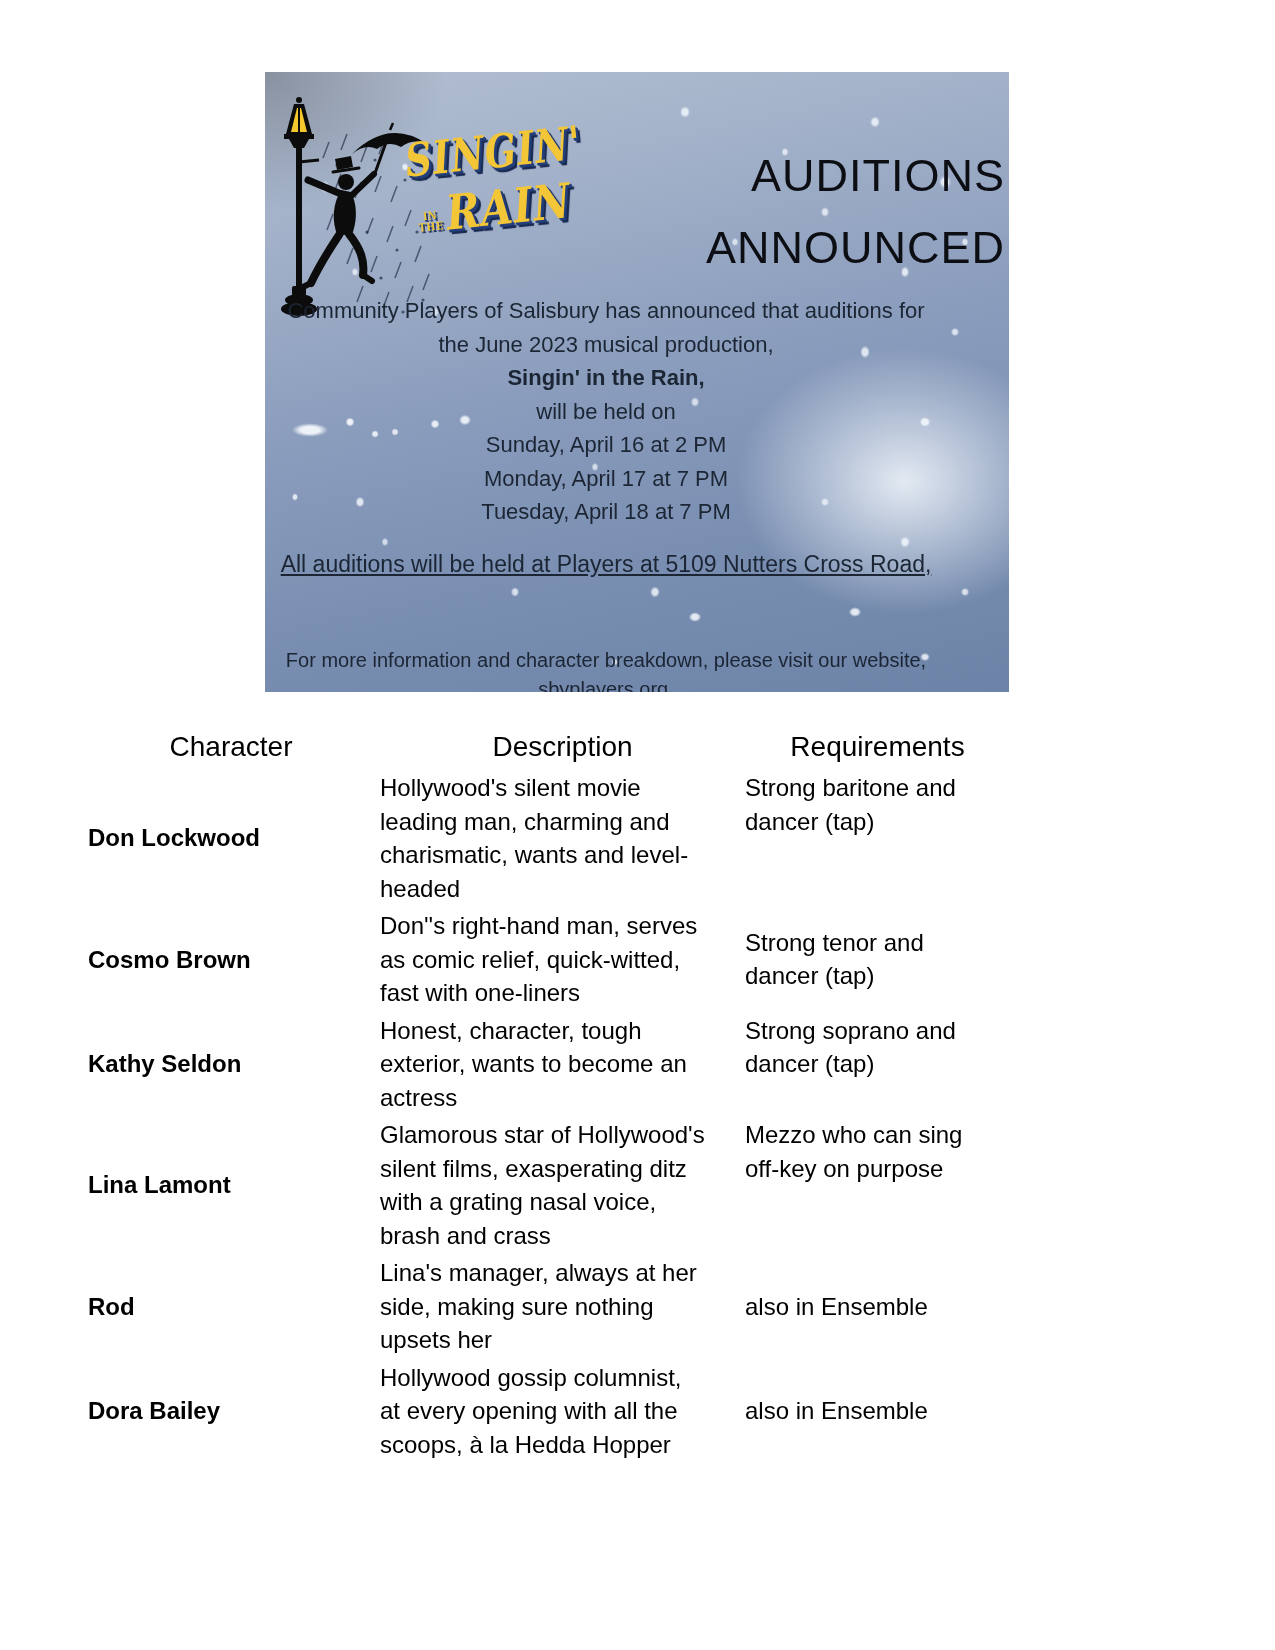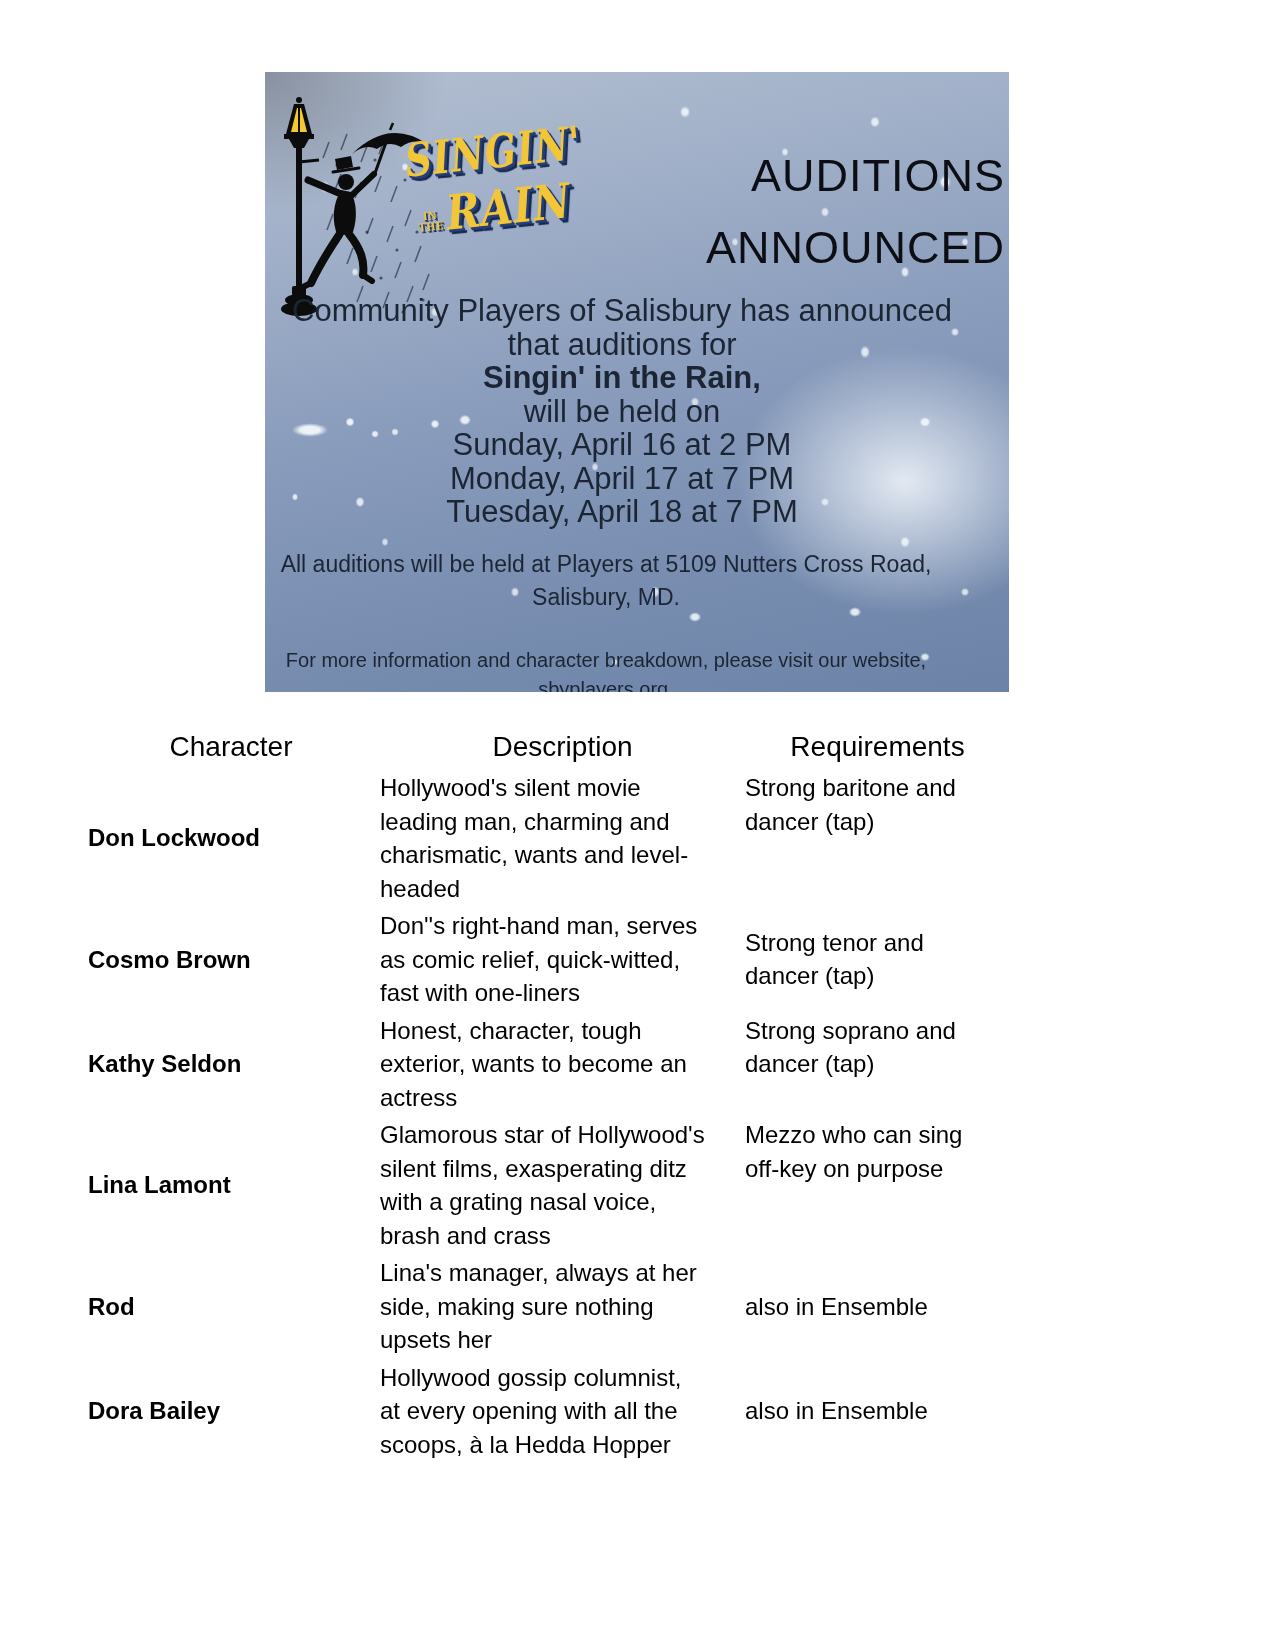--- a/index.html
+++ b/index.html
@@ -60,27 +60,27 @@
       
       linear-gradient(168deg,#b3bfd1 0%,#a2b1c9 22%,#8b9dbd 48%,#7a8fb2 72%,#6c83a7 100%);
   }
 
   .poster-title{
     position:absolute;left:300px;top:68px;width:440px;
     text-align:right;font-size:45px;line-height:72px;letter-spacing:1px;
     color:#0c0e13;font-weight:400;
   }
   .poster-intro{
-    position:absolute;left:16px;top:222px;width:682px;
-    text-align:center;font-size:31px;line-height:33.5px;font-weight:500;
+    position:absolute;left:0;top:222px;width:682px;
+    text-align:center;font-size:22px;line-height:33.5px;font-weight:500;
   }
   .poster-intro .bold-line{font-weight:700;text-align:center;}
   .poster-location{
     position:absolute;left:0;top:476px;width:682px;
-    text-align:center;font-size:23px;line-height:33px;font-weight:500;
+    text-align:center;font-size:23px;line-height:33px;font-weight:500;text-decoration:underline;
   }
   .poster-info{
     position:absolute;left:0;top:574px;width:682px;
     text-align:center;font-size:20px;line-height:29px;font-weight:500;
   }
 
   
   .logo{position:absolute;left:12px;top:18px;width:340px;height:235px;}
   .logo svg{position:absolute;left:0;top:0;}
   .logo-singin{
@@ -218,30 +218,30 @@
       </div>
     </div>
 
     <div class="poster-title">
       <div>AUDITIONS</div>
       <div>ANNOUNCED</div>
     </div>
 
     <div class="poster-intro">
       <div>Community Players of Salisbury has announced that auditions for</div>
+      <div>the June 2023 musical production,</div>
       <div class="bold-line">Singin' in the Rain,</div>
       <div>will be held on</div>
       <div>Sunday, April 16 at 2 PM</div>
       <div>Monday, April 17 at 7 PM</div>
       <div>Tuesday, April 18 at 7 PM</div>
     </div>
 
     <div class="poster-location">
       <div>All auditions will be held at Players at 5109 Nutters Cross Road,</div>
-      <div>Salisbury, MD.</div>
     </div>
 
     <div class="poster-info">
       <div>For more information and character breakdown, please visit our website,</div>
       <div>sbyplayers.org.</div>
     </div>
   </div>
 
   <table class="cast">
     <colgroup>

